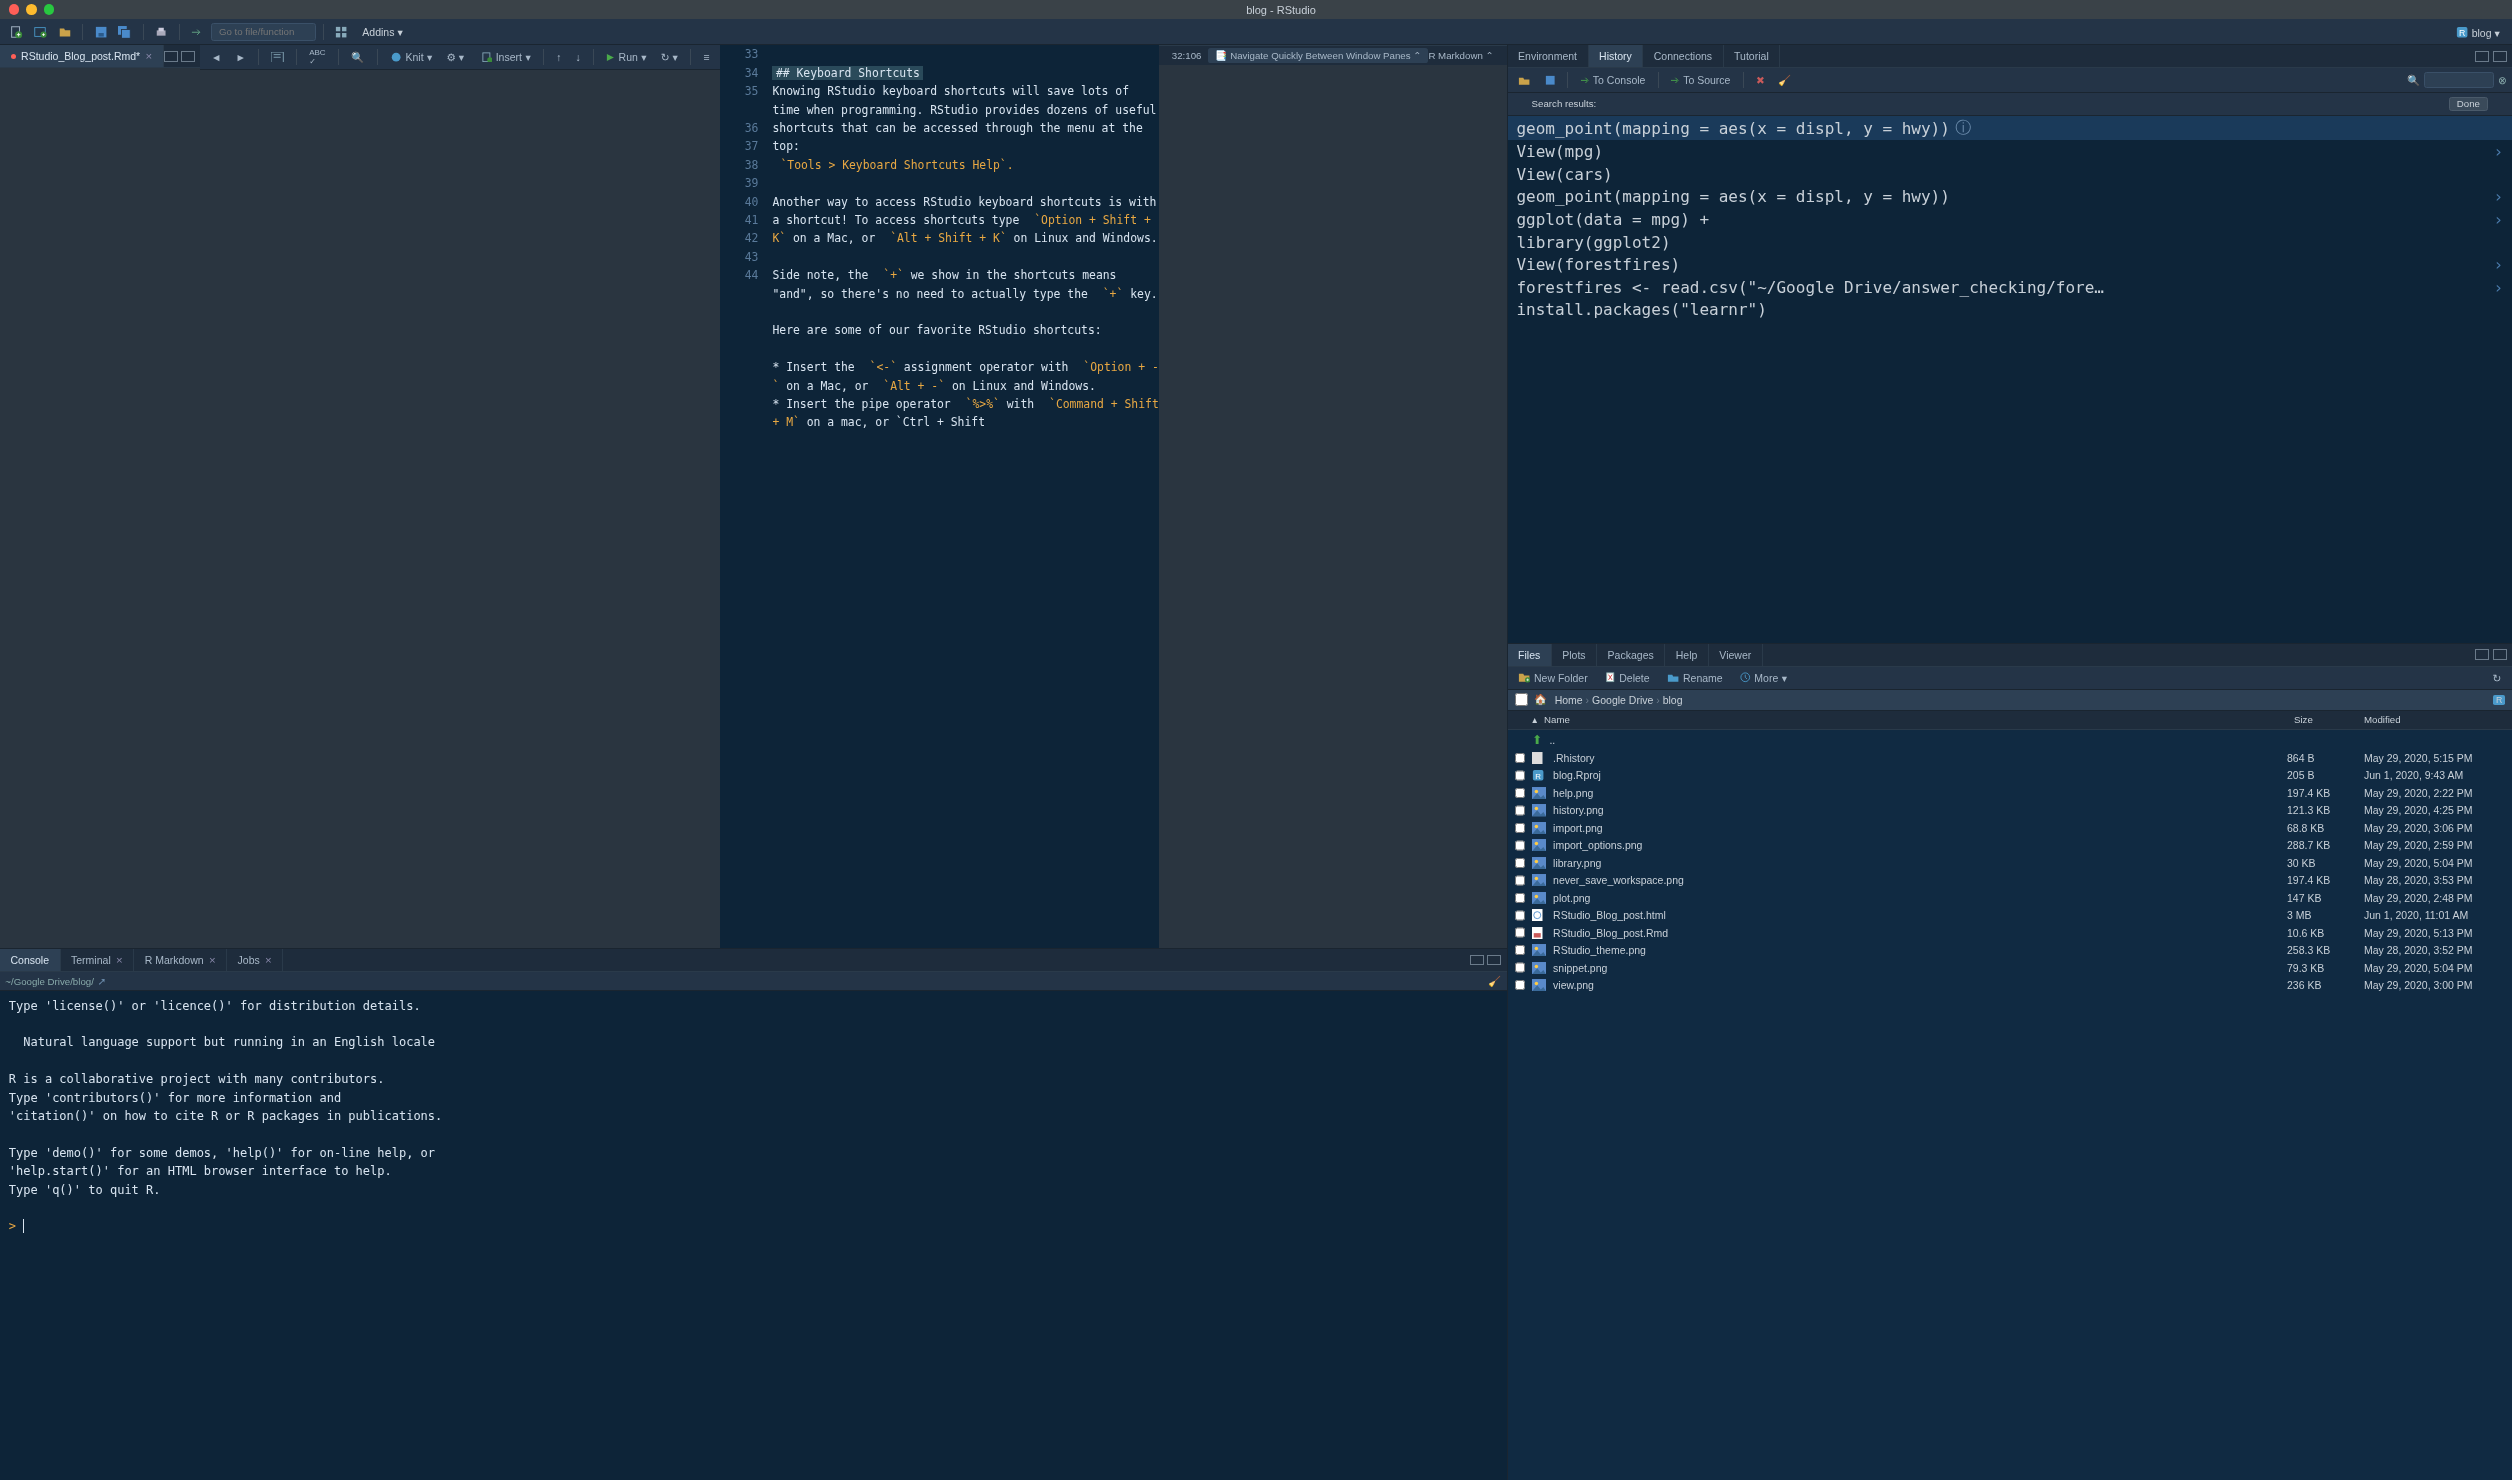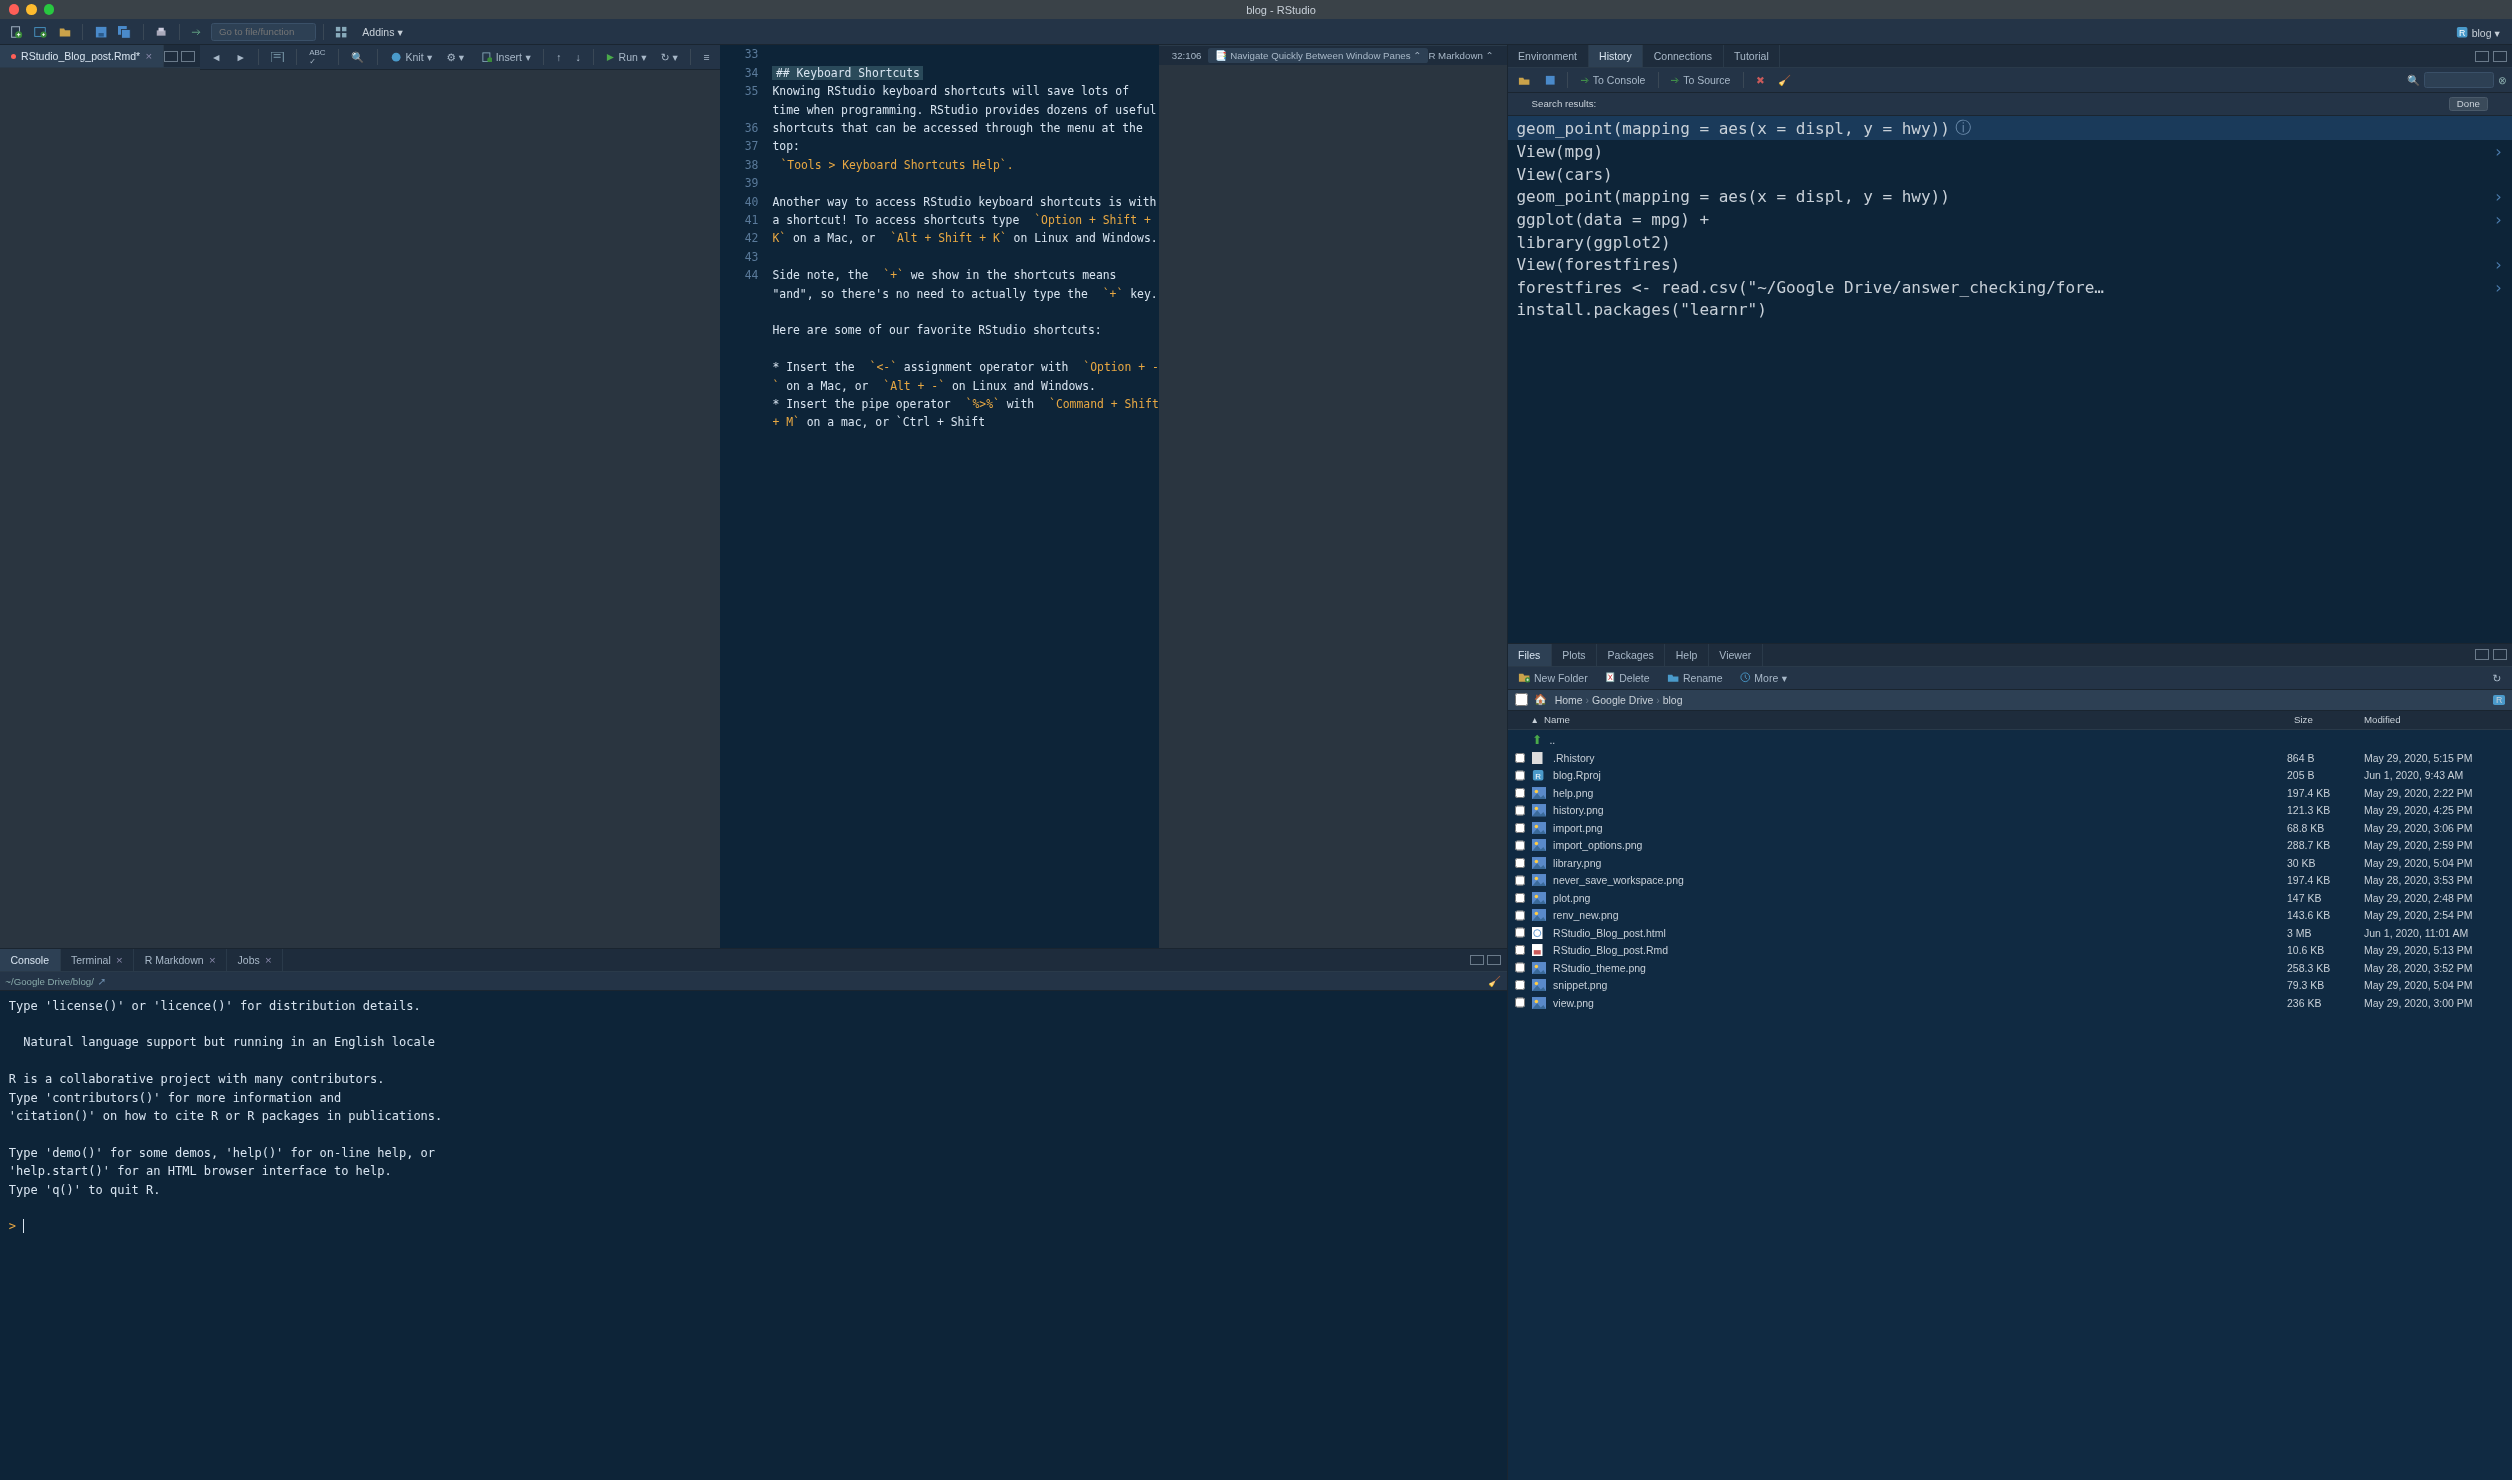--- a/index.html
+++ b/index.html
@@ -553,35 +553,20 @@
                 </span>
                 <span>plot.png</span>
               </span>
               <span class="col-size">147 KB</span>
               <span class="col-mod">May 29, 2020, 2:48 PM</span>
             </div>
             <div class="file-row">
               <input type="checkbox" style="">
               <span class="col-name">
                 <span class="file-icon ico">
-                  <svg width="14" height="12.3" viewBox="0 0 16 14">
-                    <rect x="0" y="0" width="16" height="14" fill="#5a8aca"></rect>
-                    <circle cx="5" cy="5" r="2" fill="#fc4"></circle>
-                    <path d="M0 14l6-7 4 5 3-3 3 5z" fill="#3a6a9a"></path>
-                  </svg>
-                </span>
-                <span>renv_new.png</span>
-              </span>
-              <span class="col-size">143.6 KB</span>
-              <span class="col-mod">May 29, 2020, 2:54 PM</span>
-            </div>
-            <div class="file-row">
-              <input type="checkbox" style="">
-              <span class="col-name">
-                <span class="file-icon ico">
                   <svg width="10.5" height="12.3" viewBox="0 0 12 14">
                     <rect x="0" y="0" width="12" height="14" fill="#fff"></rect>
                     <circle cx="6" cy="7" r="4" fill="none" stroke="#4a8aca"></circle>
                   </svg>
                 </span>
                 <span>RStudio_Blog_post.html</span>
               </span>
               <span class="col-size">3 MB</span>
               <span class="col-mod">Jun 1, 2020, 11:01 AM</span>
             </div>

